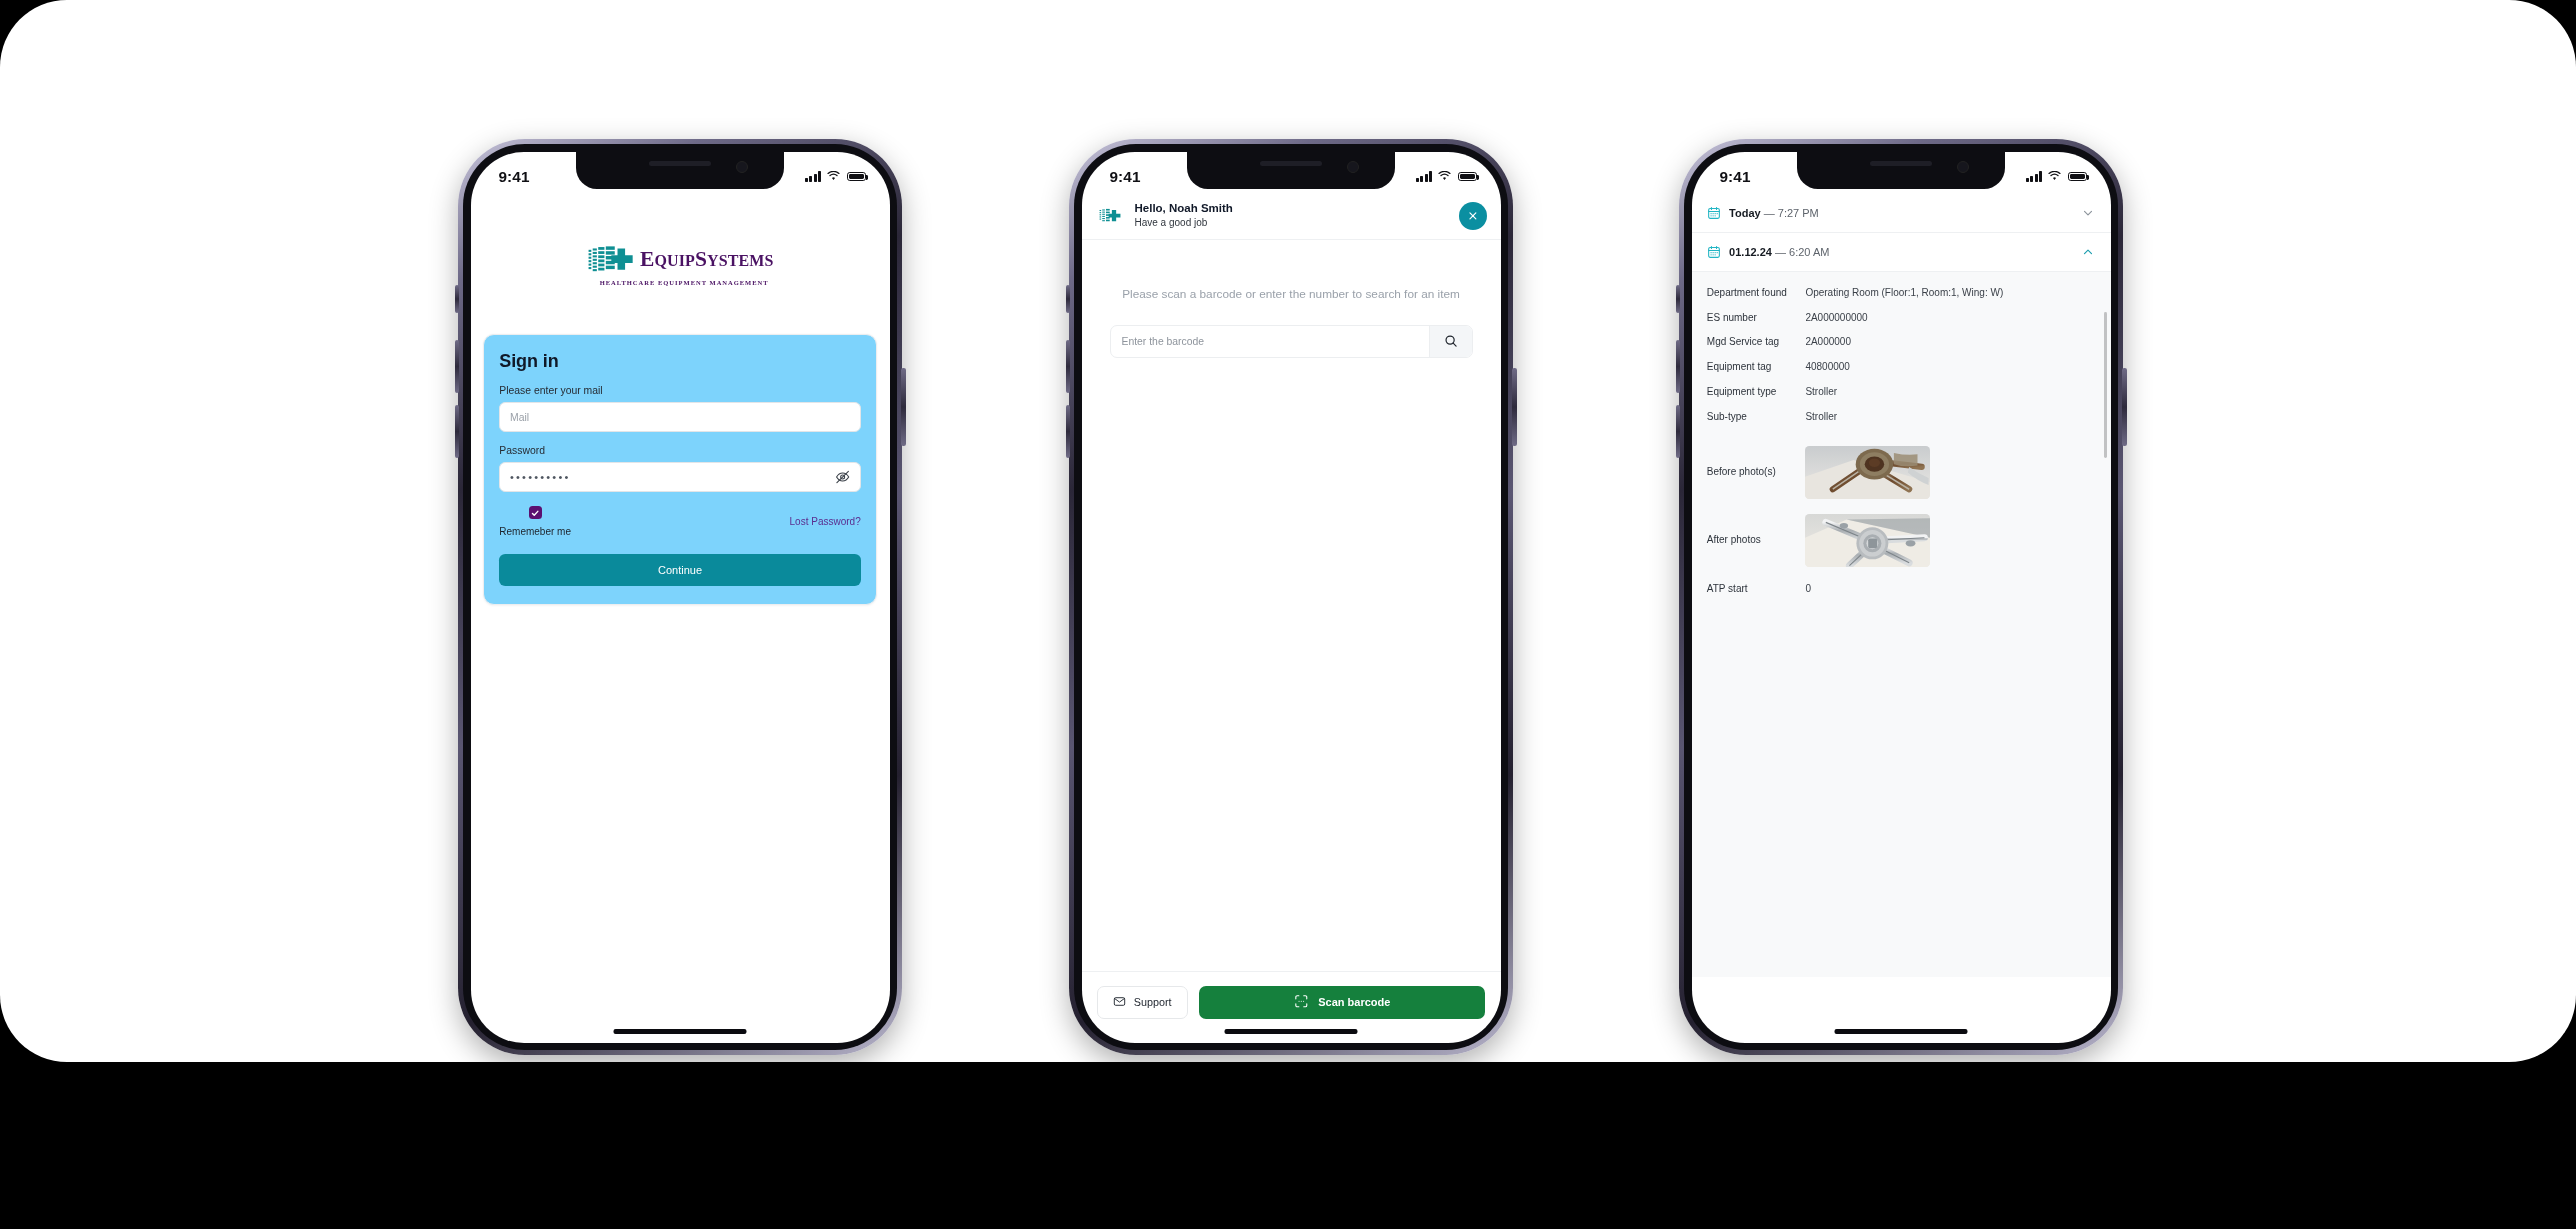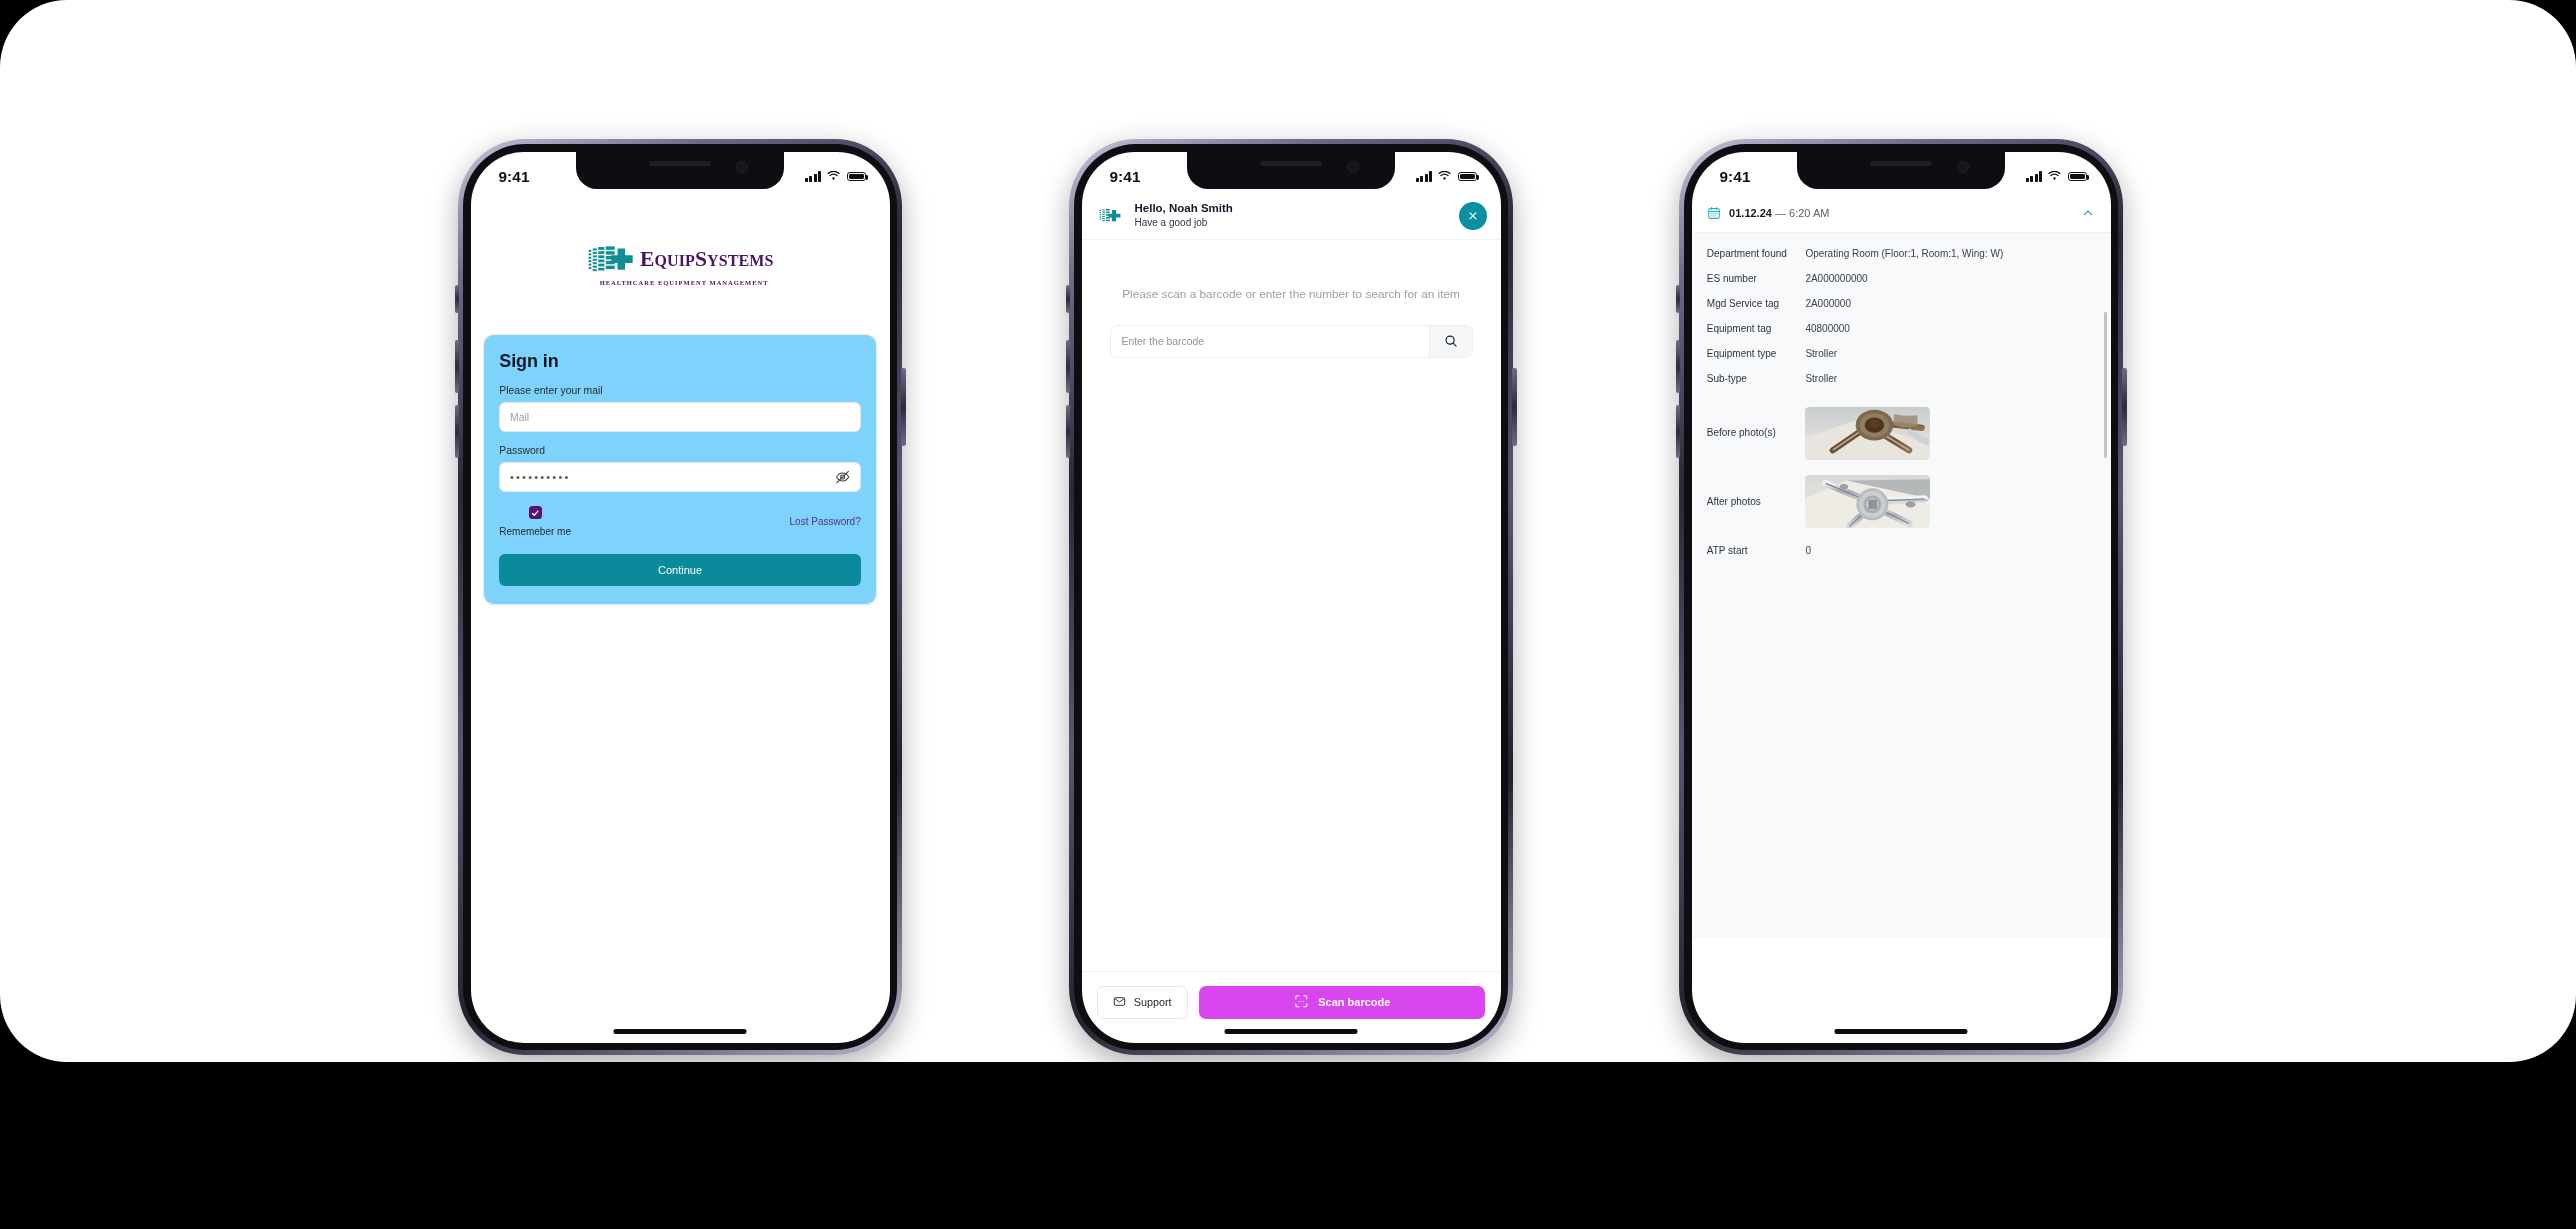--- a/index.html
+++ b/index.html
@@ -177,21 +177,21 @@
     position:absolute; left:0; right:0; bottom: 23.6px;
     border-top: 0.7px solid #eef0f2;
     padding: 14px 15.3px 0; display:flex; align-items:center; gap: 11px;
   }
   .btn-support {
     height: 33px; padding: 0 15.3px; border: 0.7px solid #e6e8ea; border-radius: 7px;
     background:#fff; display:flex; align-items:center; gap: 7.6px;
     font-size: 10.8px; color: #222831;
   }
   .btn-scan {
-    flex: 1; height: 33px; border-radius: 7px; background: #d946ef;
+    flex: 1; height: 33px; border-radius: 7px; background: #15803d;
     display:flex; align-items:center; justify-content:center; gap: 10px;
     color:#fff; font-size: 11px; font-weight: 700; border: none;
   }
 
   
   .s3 { position:absolute; inset:0; padding-top: 43px; }
   .s3-header { display:flex; align-items:center; padding: 8.3px 14px 11px; border-bottom: 0.7px solid #eef0f2; }
   .back-btn { width: 26px; height: 26px; border-radius: 50%; background: #f1f2f4; display:flex; align-items:center; justify-content:center; flex:none; }
   .s3-title { flex:1; text-align:center; font-size: 13px; font-weight: 700; color: #1b2029; margin-left: -26px; letter-spacing: -0.1px; }
 
@@ -486,20 +486,35 @@
           </svg>
           <div class="batt">
               <i></i>
             </div>
         </div>
       </div>
 
       <div class="s3">
 
 
+        <div class="acc-row">
+          <span class="cal-ico">
+            <svg width="14" height="14" viewBox="0 0 22 22" fill="none" stroke="#21b5c4" stroke-width="1.7" stroke-linecap="round">
+              <rect x="2.6" y="4" width="16.8" height="15.4" rx="2.4"></rect>
+              <path d="M2.6 8.6h16.8M7 2.4v3.2M15 2.4v3.2"></path>
+              <path d="M6.4 12h.01M9.6 12h.01M12.8 12h.01M16 12h.01M6.4 15.4h.01M9.6 15.4h.01M12.8 15.4h.01" stroke-width="2"></path>
+            </svg>
+          </span>
+          <span class="lbl"><b>Today</b><span> — </span><span>7:27 PM</span></span>
+          <span class="chev">
+            <svg width="14" height="14" viewBox="0 0 22 22" fill="none" stroke="#8e959d" stroke-width="1.9" stroke-linecap="round" stroke-linejoin="round">
+              <path d="M5.5 8.5l5.5 5.5 5.5-5.5"></path>
+            </svg>
+          </span>
+        </div>
 
         <div class="acc-row">
           <span class="cal-ico">
             <svg width="14" height="14" viewBox="0 0 22 22" fill="none" stroke="#21b5c4" stroke-width="1.7" stroke-linecap="round">
               <rect x="2.6" y="4" width="16.8" height="15.4" rx="2.4"></rect>
               <path d="M2.6 8.6h16.8M7 2.4v3.2M15 2.4v3.2"></path>
               <path d="M6.4 12h.01M9.6 12h.01M12.8 12h.01M16 12h.01M6.4 15.4h.01M9.6 15.4h.01M12.8 15.4h.01" stroke-width="2"></path>
             </svg>
           </span>
           <span class="lbl"><b>01.12.24</b><span> — </span><span>6:20 AM</span></span>

